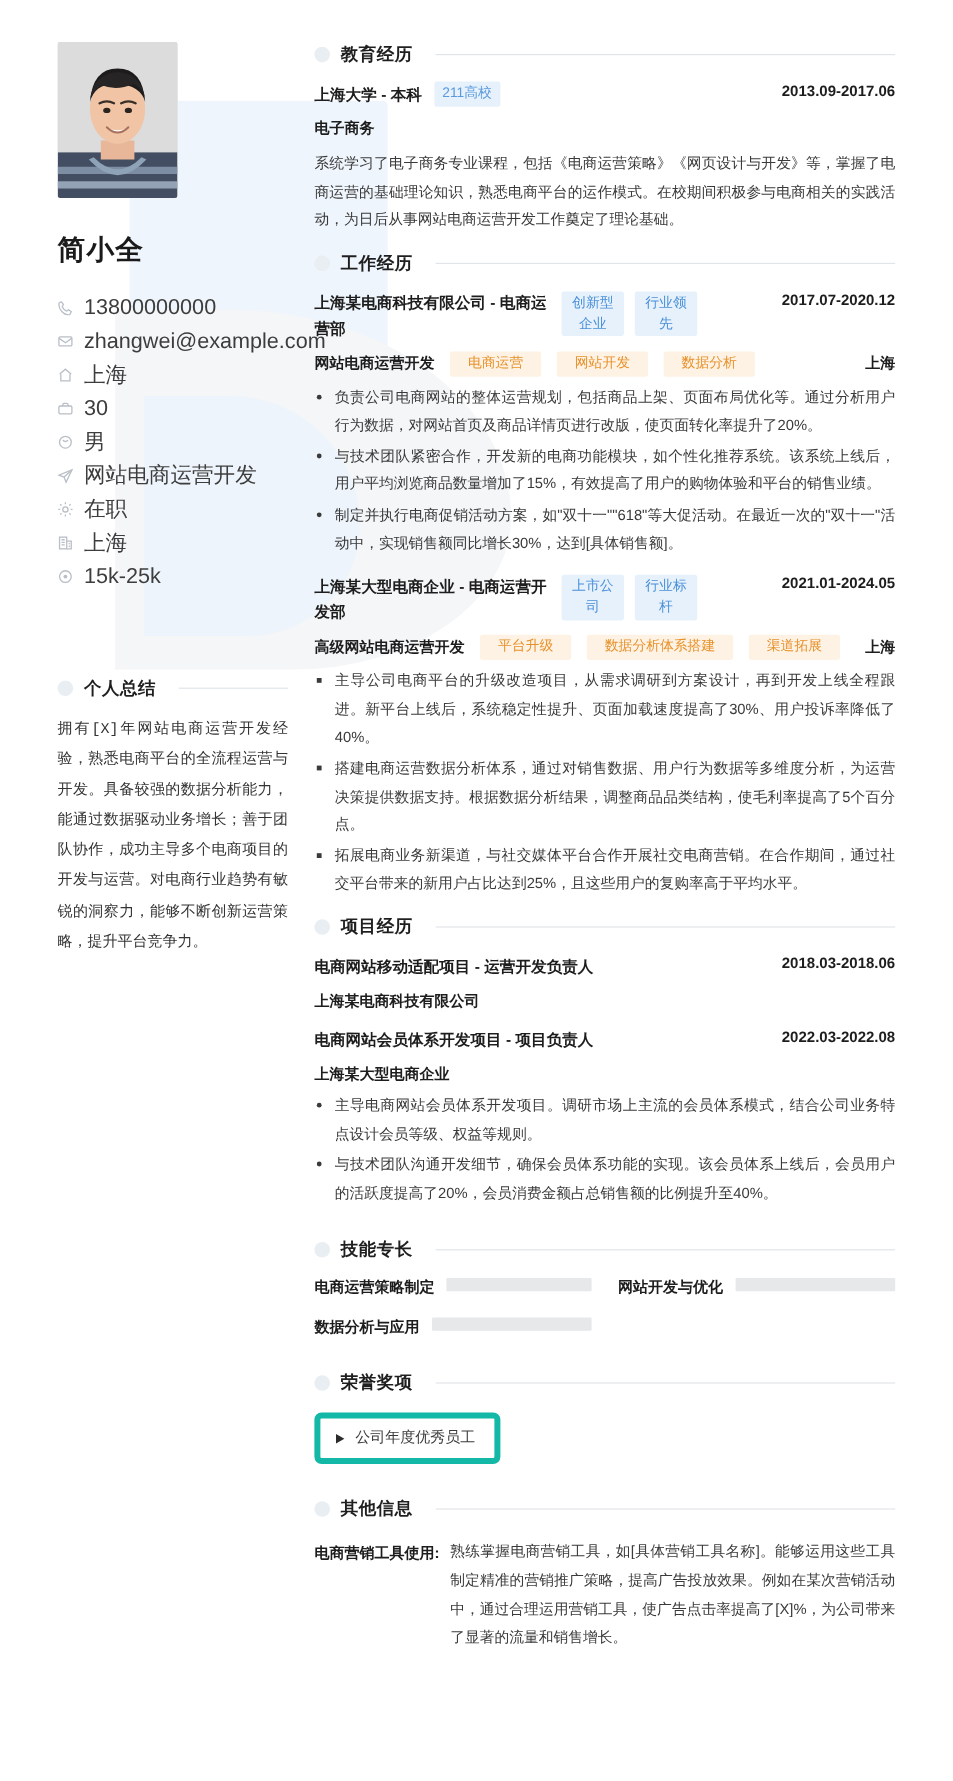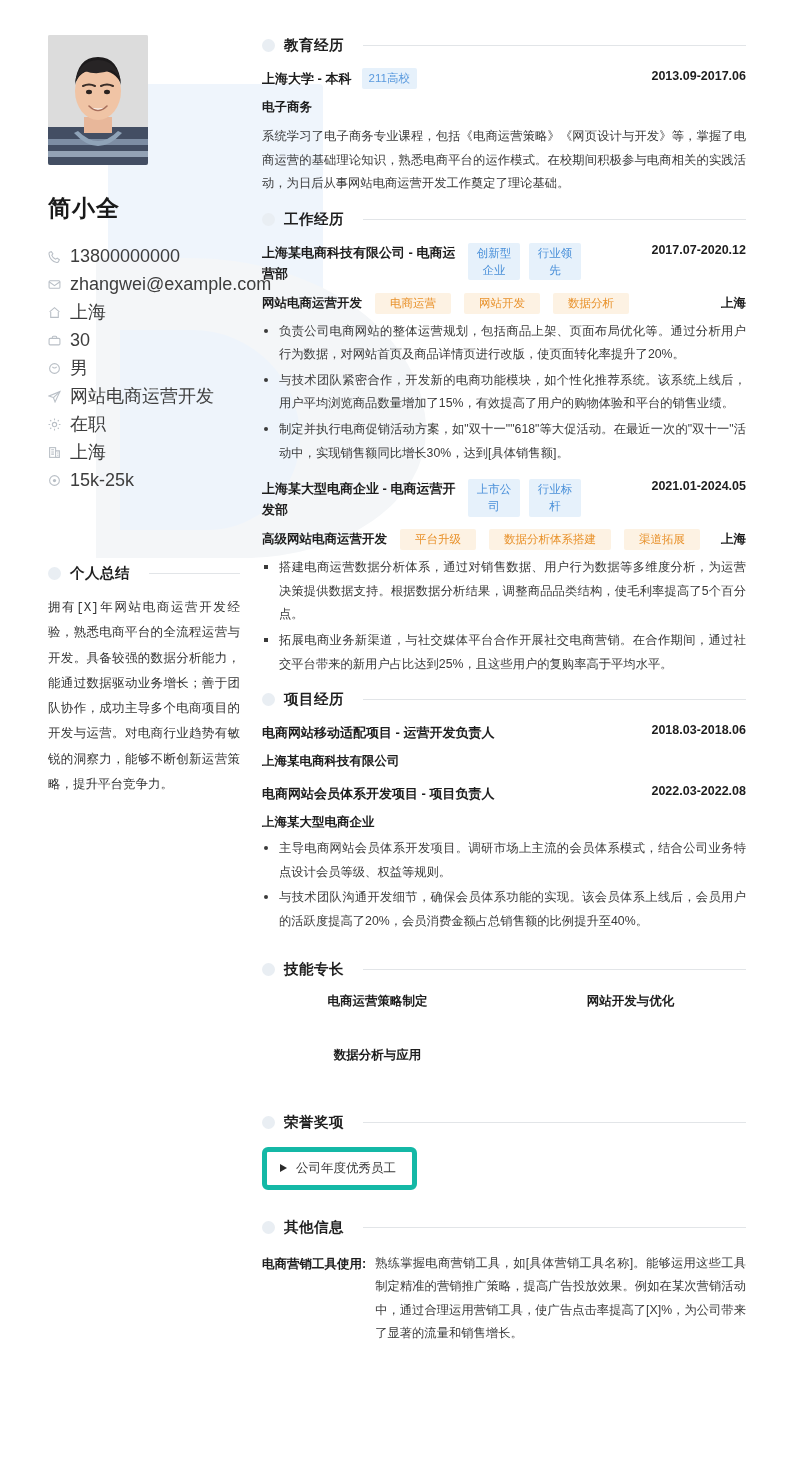--- a/index.html
+++ b/index.html
@@ -220,21 +220,21 @@
   }
 
   
   .skills-grid {
     margin-top: 14px;
     display: grid;
     grid-template-columns: 1fr 1fr;
     column-gap: 22px;
     row-gap: 16px;
   }
-  .skill-row { display: flex; align-items: center; gap: 10px; flex-direction: column; }
+  .skill-row { display: flex; gap: 10px; }
   .skill-name {
     font-size: 12.5px;
     font-weight: 700;
     color: #1d1d1d;
     white-space: nowrap;
   }
   .skill-bar {
     flex: 1 1 auto;
     height: 11px;
     background: #e6e8ea;
@@ -490,20 +490,21 @@
         <div class="entry-sub">
           <span>高级网站电商运营开发</span>
           <span class="skill-tags">
             <span class="tag orange">平台升级</span>
             <span class="tag orange">数据分析体系搭建</span>
             <span class="tag orange">渠道拓展</span>
           </span>
           <span class="entry-loc">上海</span>
         </div>
         <ul class="bullets square">
+          <li>主导公司电商平台的升级改造项目，从需求调研到方案设计，再到开发上线全程跟进。新平台上线后，系统稳定性提升、页面加载速度提高了30%、用户投诉率降低了40%。</li>
           <li>搭建电商运营数据分析体系，通过对销售数据、用户行为数据等多维度分析，为运营决策提供数据支持。根据数据分析结果，调整商品品类结构，使毛利率提高了5个百分点。</li>
           <li>拓展电商业务新渠道，与社交媒体平台合作开展社交电商营销。在合作期间，通过社交平台带来的新用户占比达到25%，且这些用户的复购率高于平均水平。</li>
         </ul>
       </div>
     </section>
 
     <section class="section">
       <div class="sec-head">
         <span class="sec-dot"></span>
         <span class="sec-title">项目经历</span>

